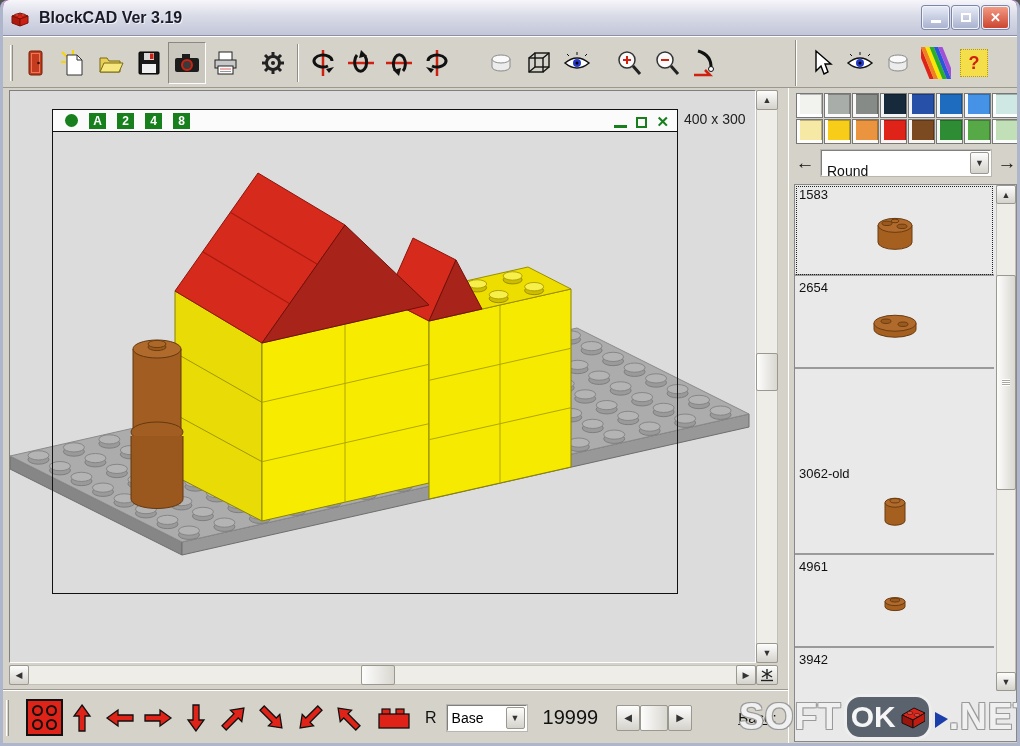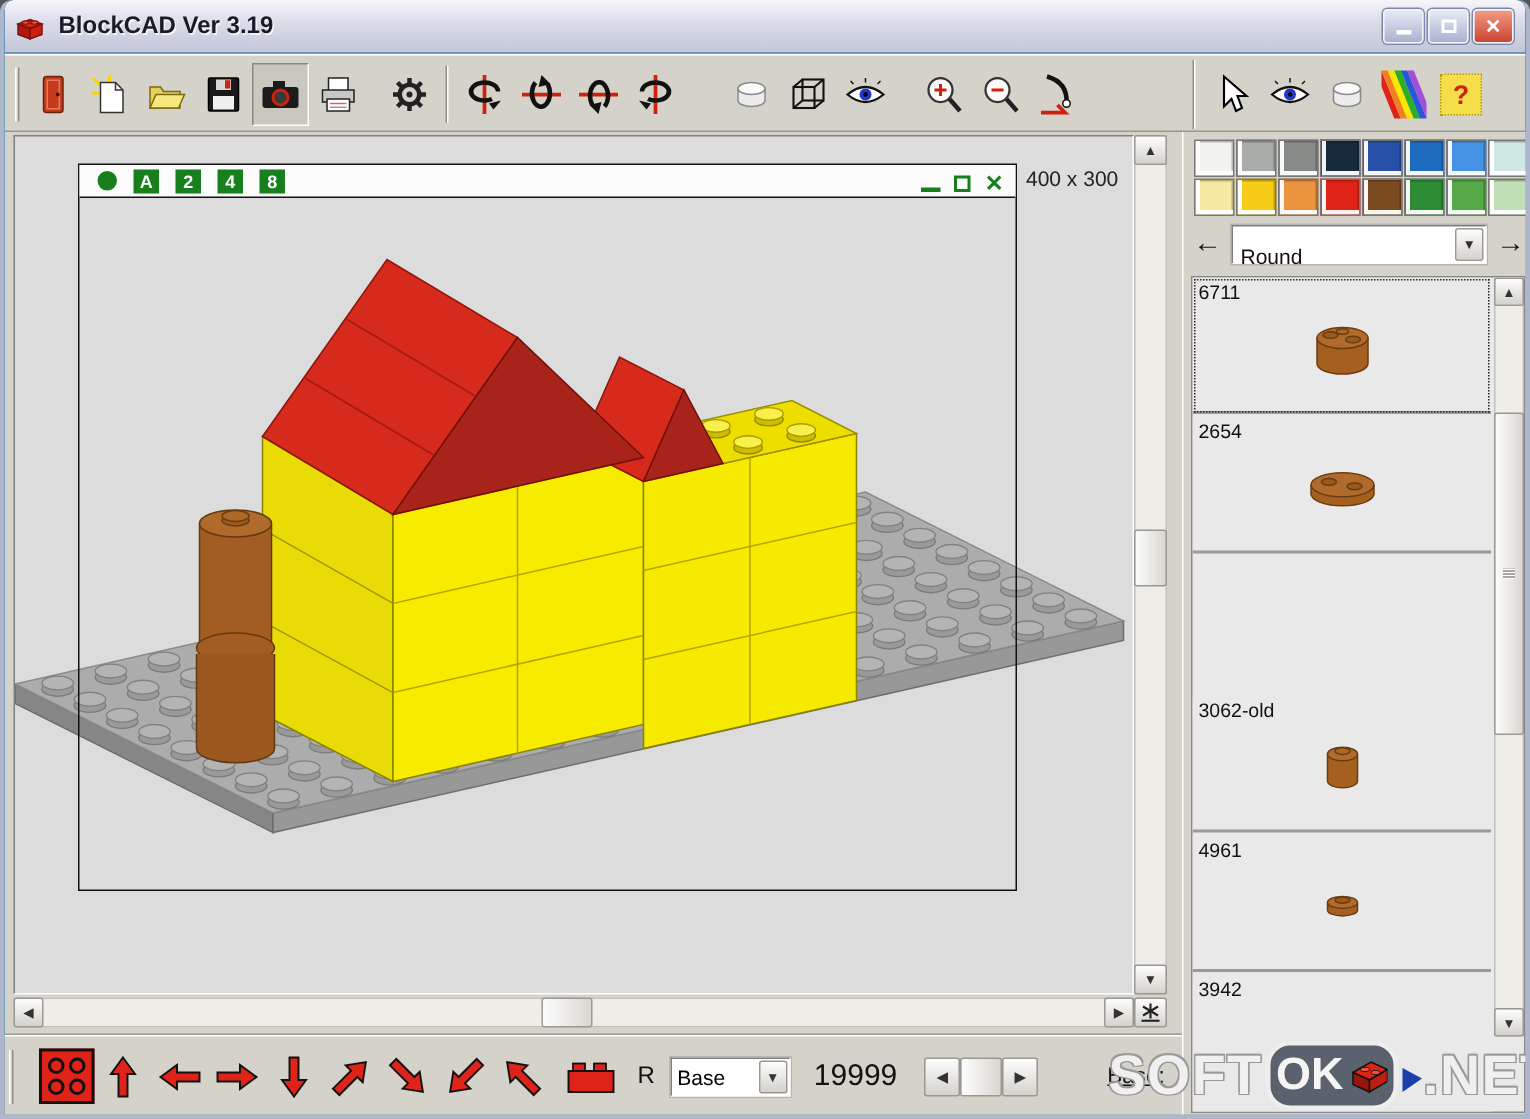--- a/index.html
+++ b/index.html
@@ -1,17 +1,17 @@
 <!DOCTYPE html>
 <html><head>
 <meta charset="utf-8">
 <style>
   * { margin:0; padding:0; box-sizing:border-box; }
   body { font-family:"Liberation Sans", sans-serif; background:#555; }
-  .window { position:relative; width:1020px; height:746px; background:#0369a1;
+  .window { position:relative; width:1020px; height:746px; background:#a21caf;
     border:3px solid #aeb6cc; border-top:none; border-radius:8px 8px 0 0; overflow:hidden; }
   
   .titlebar { position:relative; height:36px; border-radius:6px 6px 0 0;
     background:linear-gradient(#f6f6fa, #d9dbe7 45%, #c2c6d8); border-bottom:1px solid #8a90a8;
     display:flex; align-items:center; padding:0 6px; }
   .titlebar .title { font-weight:bold; font-size:16px; color:#1a1a28; margin-left:8px;
     text-shadow:1px 1px 0 rgba(255,255,255,.7); }
   .winbtns { position:absolute; right:8px; top:6px; display:flex; gap:3px; }
   .wbtn { width:27px; height:23px; border-radius:3px; border:1px solid #f2f4fa;
     background:linear-gradient(#e6eaf6,#a9b2cf); color:#fff; font-weight:bold; font-size:13px;
@@ -719,21 +719,21 @@
           <span class="val">Round</span>
           <div class="dd-btn sb-btn">
               <span>▼</span>
             </div>
         </div>
         <div class="navarrow">→</div>
       </div>
 
       <div class="partlist">
         <div class="pcell sel" style="top:0;">
-          <span class="plabel">6711</span>
+          <span class="plabel">1583</span>
           <svg class="pimg" width="48" height="42">
             <path d="M7,13 v17 a17,7 0 0 0 34,0 v-17" fill="#a5601f" stroke="#6b3c12"></path>
             <ellipse cx="24" cy="13" rx="17" ry="7" fill="#b06a2c" stroke="#6b3c12"></ellipse>
             <ellipse cx="16" cy="11" rx="5" ry="2.2" fill="#9a5a1e" stroke="#6b3c12"></ellipse>
             <ellipse cx="31" cy="14" rx="5" ry="2.2" fill="#9a5a1e" stroke="#6b3c12"></ellipse>
             <ellipse cx="24" cy="8.6" rx="4" ry="1.8" fill="#ad6827" stroke="#6b3c12"></ellipse>
           </svg>
         </div>
         <div class="pcell" style="top:93px;">
           <span class="plabel">2654</span>

